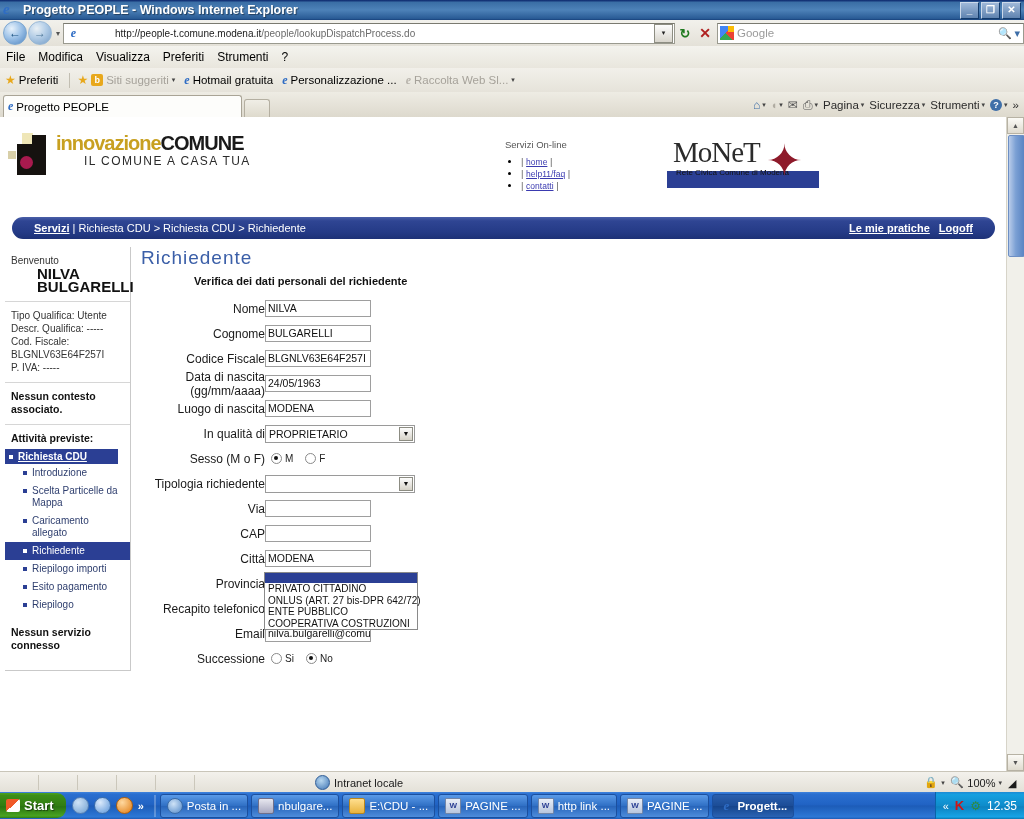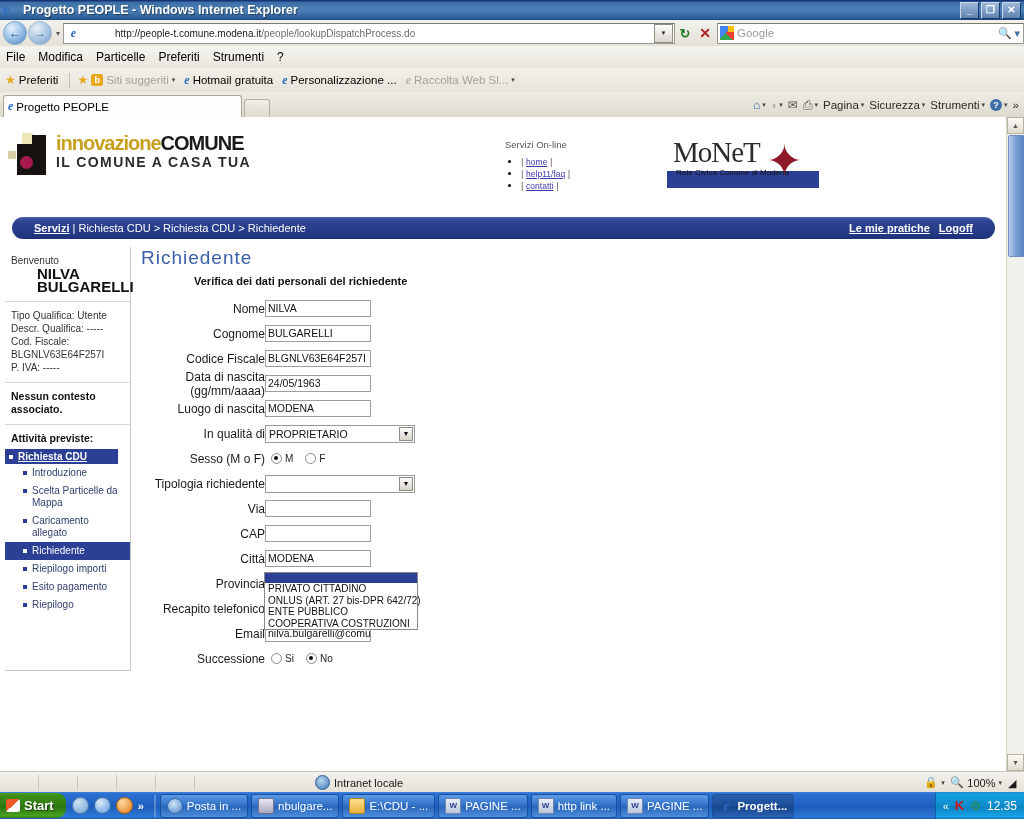--- a/index.html
+++ b/index.html
@@ -182,21 +182,21 @@
   .logo-mark{position:relative;width:46px;height:44px;}
   .lm1{position:absolute;left:14px;top:0;width:11px;height:13px;background:#efe6b7;}
   .lm2{position:absolute;left:24px;top:2px;width:14px;height:40px;background:#15120f;}
   .lm3{position:absolute;left:9px;top:11px;width:18px;height:31px;background:#15120f;}
   .lm4{position:absolute;left:0px;top:18px;width:8px;height:8px;background:#d8cfa8;}
   .lm5{position:absolute;left:12px;top:23px;width:13px;height:13px;border-radius:50%;background:#a81a4e;}
   .logo-txt{margin-left:2px;}
   .logo-line1{font-size:20px;letter-spacing:-1px;line-height:20px;font-weight:bold;}
   .logo-line1 .y{color:#c8a020;}
   .logo-line1 .k{color:#1a1a1a;}
-  .logo-line2{font-size:14px;letter-spacing:1.4px;color:#2b2b2b;font-weight:bold;margin-top:1px;}
+  .logo-line2{font-size:12px;letter-spacing:1.4px;color:#2b2b2b;font-weight:normal;margin-top:1px;margin-left:28px;}
 
   .servizi-blk{position:absolute;left:505px;top:22px;font-size:9.5px;color:#555;}
   .servizi-list{margin-top:6px;padding-left:16px;}
   .servizi-list li{list-style:disc;color:#000;margin-bottom:1px;}
   .servizi-list li span.bar{color:#666;}
   .servizi-list a{color:#3a3ab0;text-decoration:underline;font-size:8.5px;}
 
   .monet{position:absolute;left:667px;top:20px;width:152px;height:56px;}
   .monet-bluebar{position:absolute;left:0;bottom:5px;width:152px;height:17px;background:#2b3f94;}
   .monet-word{
@@ -392,21 +392,21 @@
       <span class="searchgo">
         <span>🔍</span>
         <span>▾</span>
       </span>
     </div>
   </div>
 
   <div class="menubar">
     <span>File</span>
     <span>Modifica</span>
-    <span>Particelle</span>
+    <span>Visualizza</span>
     <span>Preferiti</span>
     <span>Strumenti</span>
     <span>?</span>
   </div>
 
   <div class="favbar">
     <span class="favitem">
       <span class="star">★</span>
       <span>Preferiti</span>
     </span>
@@ -566,20 +566,23 @@
             <a>Riepilogo importi</a>
           </div>
           <div class="sub">
             <span class="bullet dark" style="background:#2b3f94;margin-top:4px;"></span>
             <a>Esito pagamento</a>
           </div>
           <div class="sub">
             <span class="bullet dark" style="background:#2b3f94;margin-top:4px;"></span>
             <a>Riepilogo</a>
           </div>
+          <div class="lblock nb" style="padding-top:12px;">
+            <div class="bold">Nessun servizio connesso</div>
+          </div>
         </div>
 
         <div class="rightcol">
           <div class="pgtitle">Richiedente</div>
           <div class="formtitle">Verifica dei dati personali del richiedente</div>
 
           <div class="frow">
             <div class="flabel">Nome</div>
             <div class="finput">NILVA</div>
           </div>

